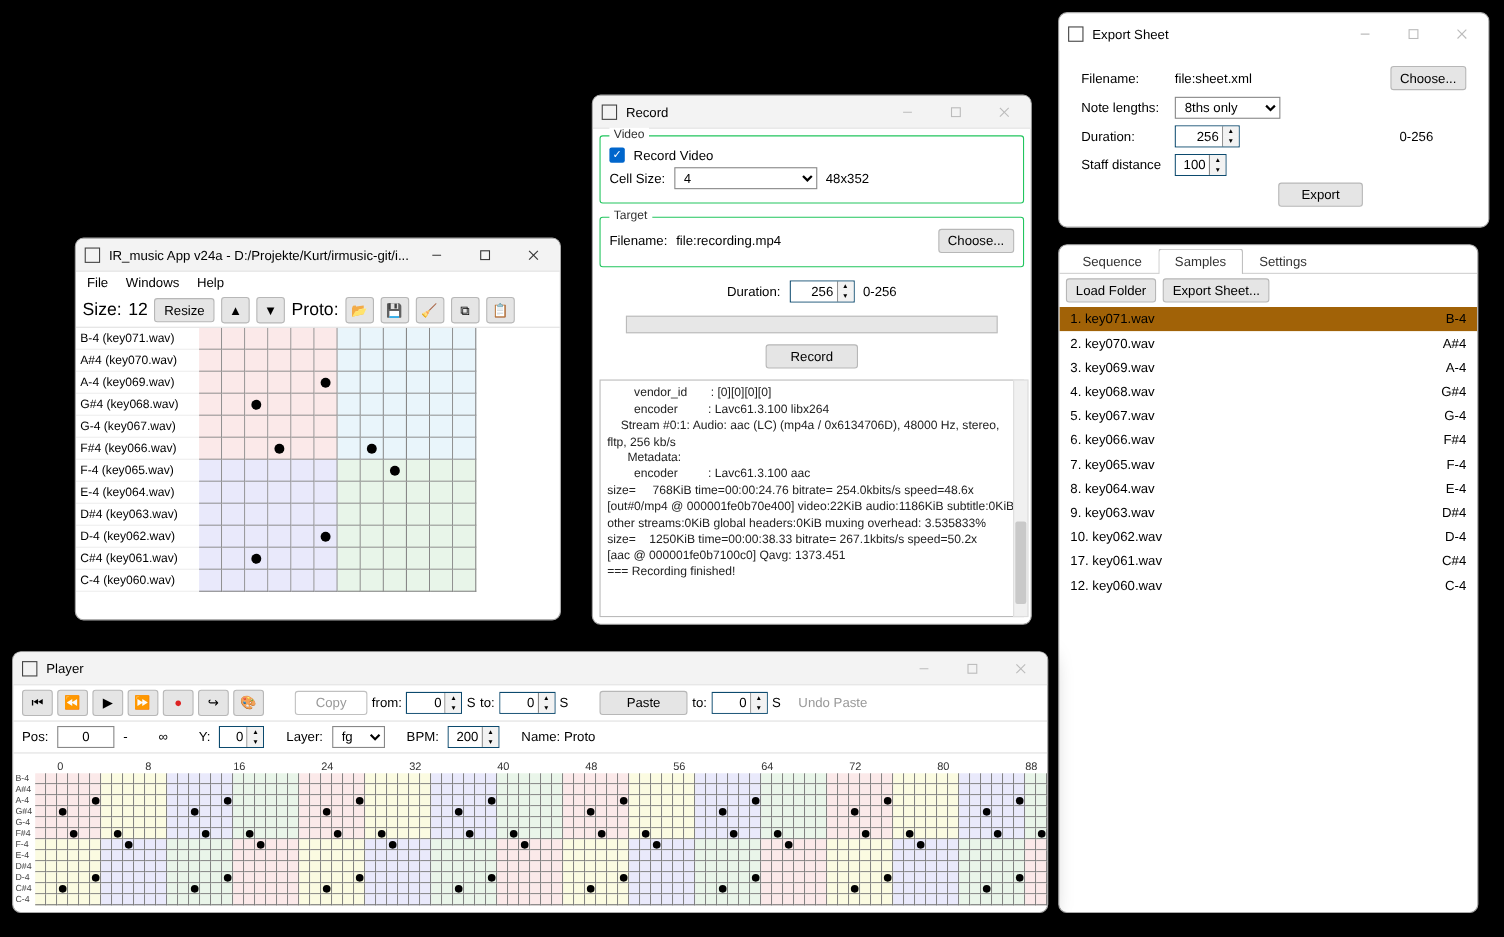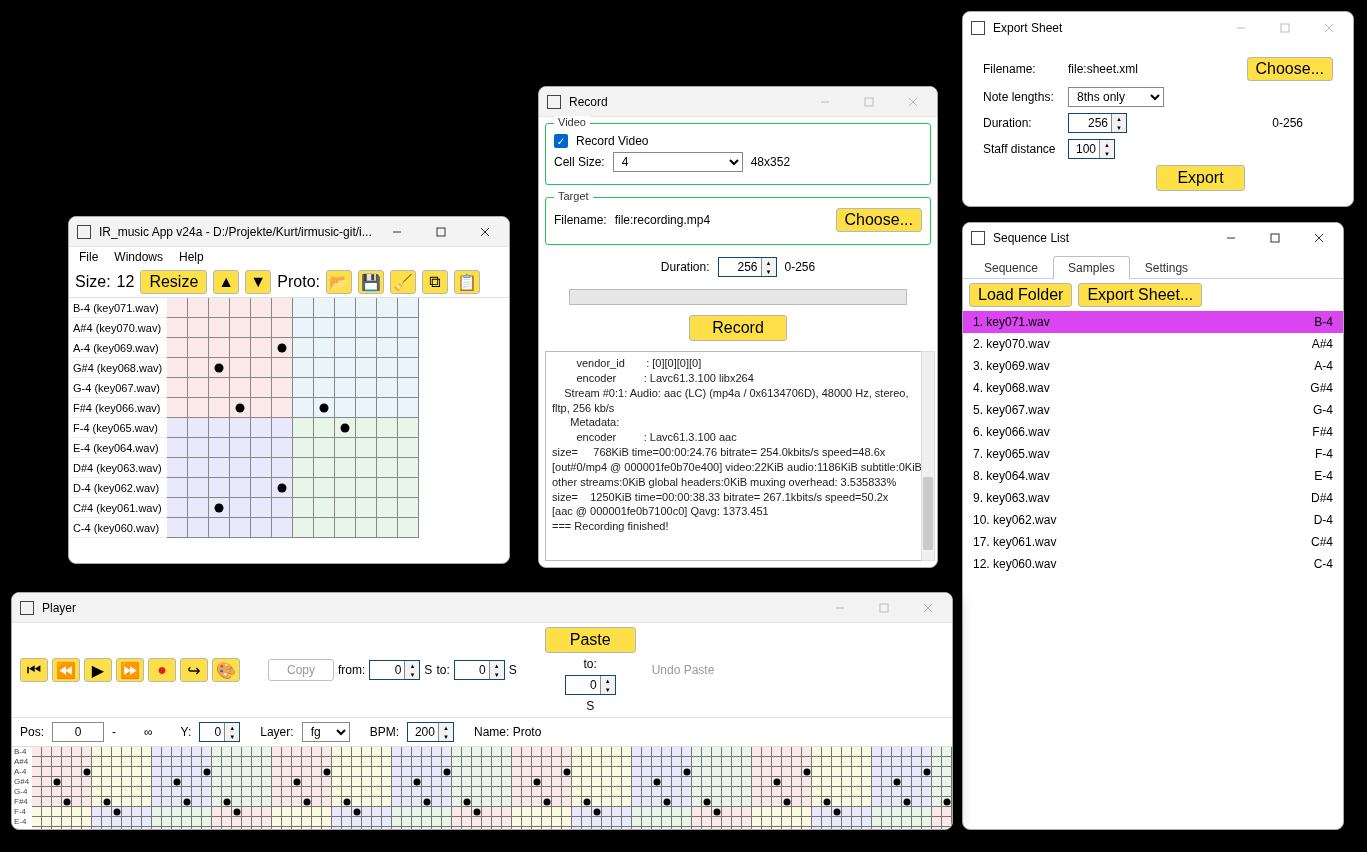--- a/index.html
+++ b/index.html
@@ -45,29 +45,29 @@
     display: flex; align-items: center; justify-content: center;
     font-size: 11px; color: #333;
     cursor: default;
   }
   .winbtn.dim { color: #bbb; }
   .winbtn svg { width:10px; height:10px; }
   
   .menubar { display:flex; gap:16px; padding: 3px 10px; font-size:12px; }
   .toolbar { display:flex; align-items:center; gap:6px; padding: 3px 6px; border-bottom:1px solid #e0e0e0; }
   .tbtn {
-    border:1px solid #b7b7b7; background:#fde047; border-radius:3px;
-    padding:2px 8px; font-size:16px; min-height:22px;
+    border:1px solid #b7b7b7; background:#e5e5e5; border-radius:3px;
+    padding:2px 8px; font-size:12px; min-height:22px;
     display:flex; align-items:center; justify-content:center;
   }
   .iconbtn { width:26px; height:24px; padding:0; }
   .lbl { font-size:16px; }
   
   .main-body { display:flex; flex:1; overflow:hidden; }
-  .rowlbls { width:98px; }
+  .rowlbls { width:112px; }
   .rowlbls div { height:20px; line-height:20px; font-size:11px; padding-left:4px; border-bottom:1px solid #eee; }
   .pgrid { display:grid; position:relative; }
   .cell { border-right:1px solid #888; border-bottom:1px solid #888; position:relative; }
   .dot::after {
     content:""; position:absolute; width:9px; height:9px;
     background:#000; border-radius:50%;
     left:50%; top:50%; transform:translate(-50%,-50%);
   }
   .region1 { background:#fbe9e9; }
   .region2 { background:#e9e9fb; }
@@ -97,21 +97,21 @@
   .logwrap{ position:relative; flex:1; display:flex; }
   .vscroll{ position:absolute; right:2px; top:6px; bottom:6px; width:14px; background:#f0f0f0; border:1px solid #ddd;}
   .vthumb{ position:absolute; left:1px; right:1px; background:#c9c9c9; border-radius:2px;}
   
   .tabs { display:flex; border-bottom:1px solid #d0d0d0; padding:0 6px; gap:0; align-items:flex-end; height:26px; }
   .tab { padding:4px 14px 4px; font-size:12px; border:1px solid transparent; border-bottom:none; position:relative; top:1px; color:#333; }
   .tab.active { border-color:#c0c0c0; background:#fff; border-top-left-radius:3px; border-top-right-radius:3px; }
   .seqtoolbar { display:flex; gap:6px; padding:4px 6px; }
   .seqlist { flex:1; overflow:auto; }
   .seqrow { display:flex; justify-content:space-between; padding:4px 10px; font-size:12px; }
-  .seqrow.sel { background:#d946ef; }
+  .seqrow.sel { background:#a16207; }
   
   .formrow { display:flex; align-items:center; margin:6px 0; }
   .formrow .flabel { width:85px; font-size:12px; }
   
   .ptoolbar { display:flex; align-items:center; gap:8px; padding:4px 8px; border-bottom:1px solid #e0e0e0;}
   .psection { display:flex; align-items:center; gap:4px; }
   .ptoolbar .iconbtn { width:28px; }
   .player-body{ display:flex; flex-direction:column; flex:1; overflow:hidden; }
   .ruler{ display:flex; height:18px; align-items:flex-end; font-size:10px; color:#333; position:relative; padding-left:40px;}
   .ruler span{ position:absolute; }
@@ -474,42 +474,20 @@
       </div>
     </div>
     <div class="formrow" style="justify-content:center;">
       <span class="flabel"></span>
       <button class="tbtn" style="padding:3px 20px">Export</button>
     </div>
   </div>
 </div>
 
 <div class="window" style="left:962px; top:222px; width:382px; height:608px;">
-  <div class="titlebar clean">
-    <div class="icon"></div>
-    <div class="title">Sequence List</div>
-    <div class="winbtns">
-      <div class="winbtn">
-          <svg viewBox="0 0 10 10">
-            <line x1="1" y1="5" x2="9" y2="5" stroke="#333"></line>
-          </svg>
-        </div>
-      <div class="winbtn">
-          <svg viewBox="0 0 10 10">
-            <rect x="1" y="1" width="8" height="8" fill="none" stroke="#333"></rect>
-          </svg>
-        </div>
-      <div class="winbtn">
-          <svg viewBox="0 0 10 10">
-            <line x1="1" y1="1" x2="9" y2="9" stroke="#333"></line>
-            <line x1="9" y1="1" x2="1" y2="9" stroke="#333"></line>
-          </svg>
-        </div>
-    </div>
-  </div>
   <div class="tabs">
     <div class="tab">Sequence</div>
     <div class="tab active">Samples</div>
     <div class="tab">Settings</div>
   </div>
   <div class="seqtoolbar">
     <button class="tbtn">Load Folder</button>
     <button class="tbtn">Export Sheet...</button>
   </div>
   <div class="seqlist" id="seqlist">
@@ -625,21 +603,21 @@
       <span>to:</span>
       <div class="spinner">
           <input style="width: 34px;" value="0">
           <div class="arrows">
             <div class="up">▲</div>
             <div class="down">▼</div>
           </div>
         </div>
       <span>S</span>
     </div>
-    <div class="psection" style="margin-left:20px;flex-direction:column;">
+    <div class="psection" style="margin-left:20px;">
       <button class="tbtn" style="padding:3px 24px">Paste</button>
       <span>to:</span>
       <div class="spinner">
           <input style="width: 34px;" value="0">
           <div class="arrows">
             <div class="up">▲</div>
             <div class="down">▼</div>
           </div>
         </div>
       <span>S</span>

